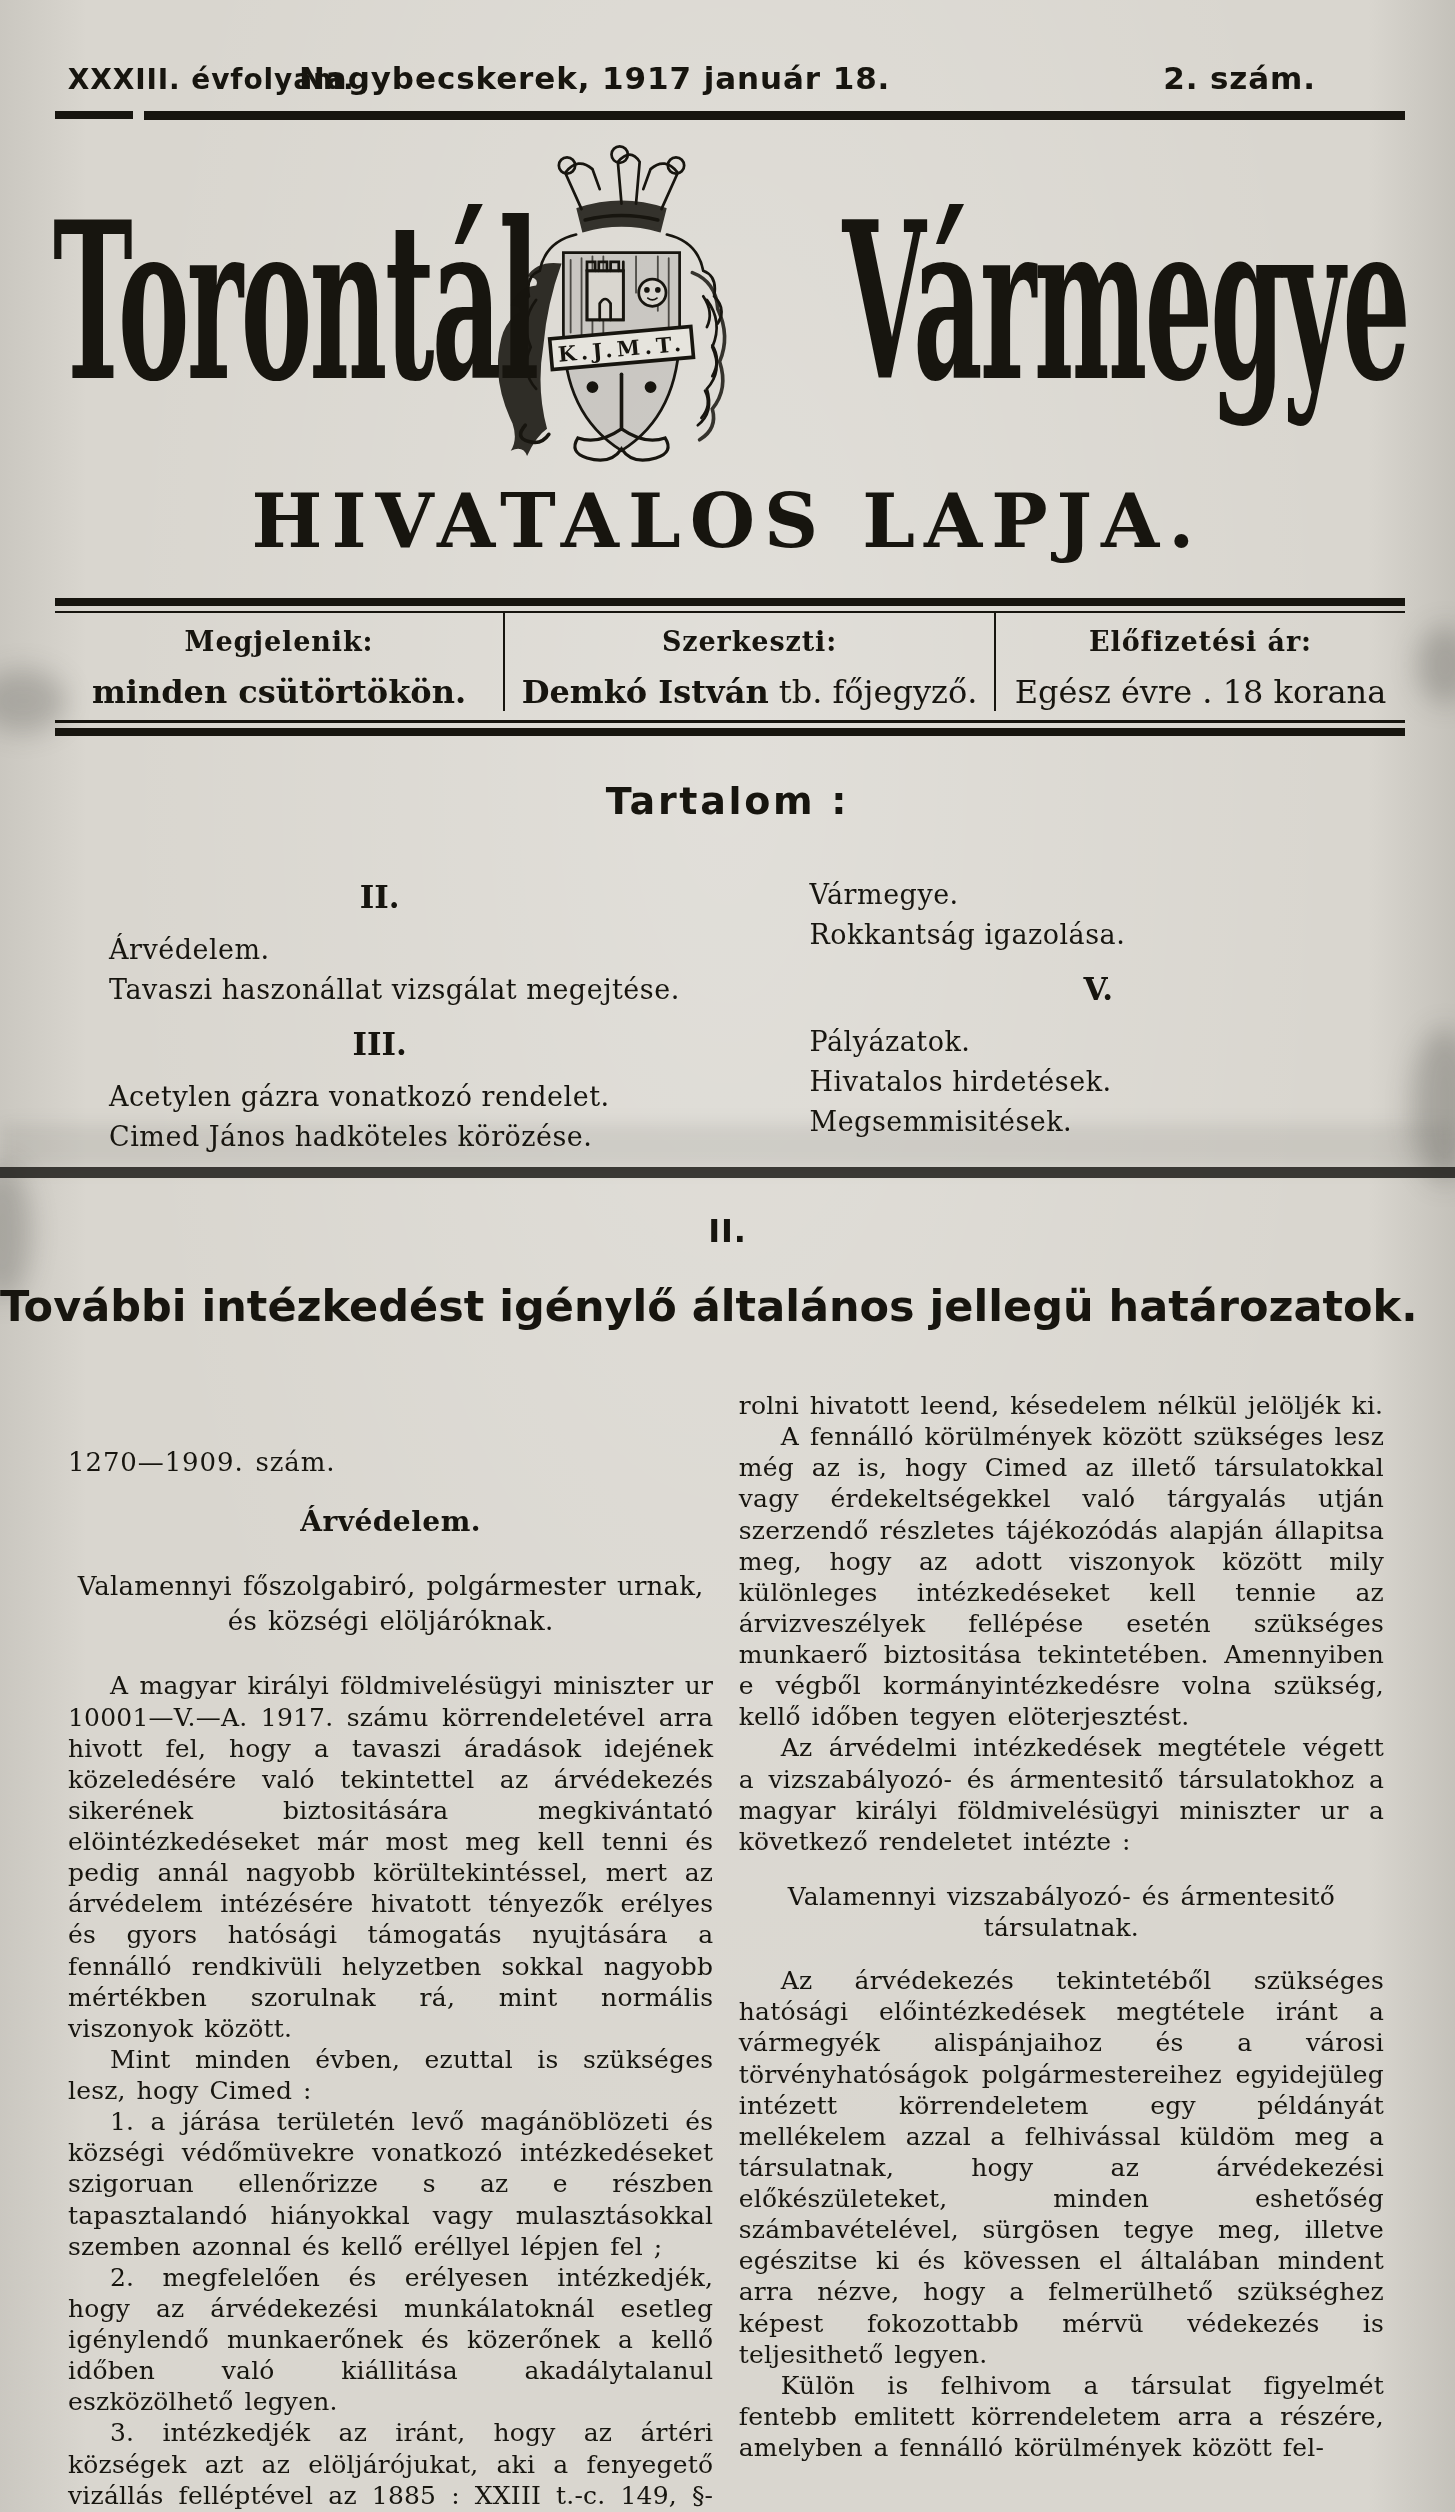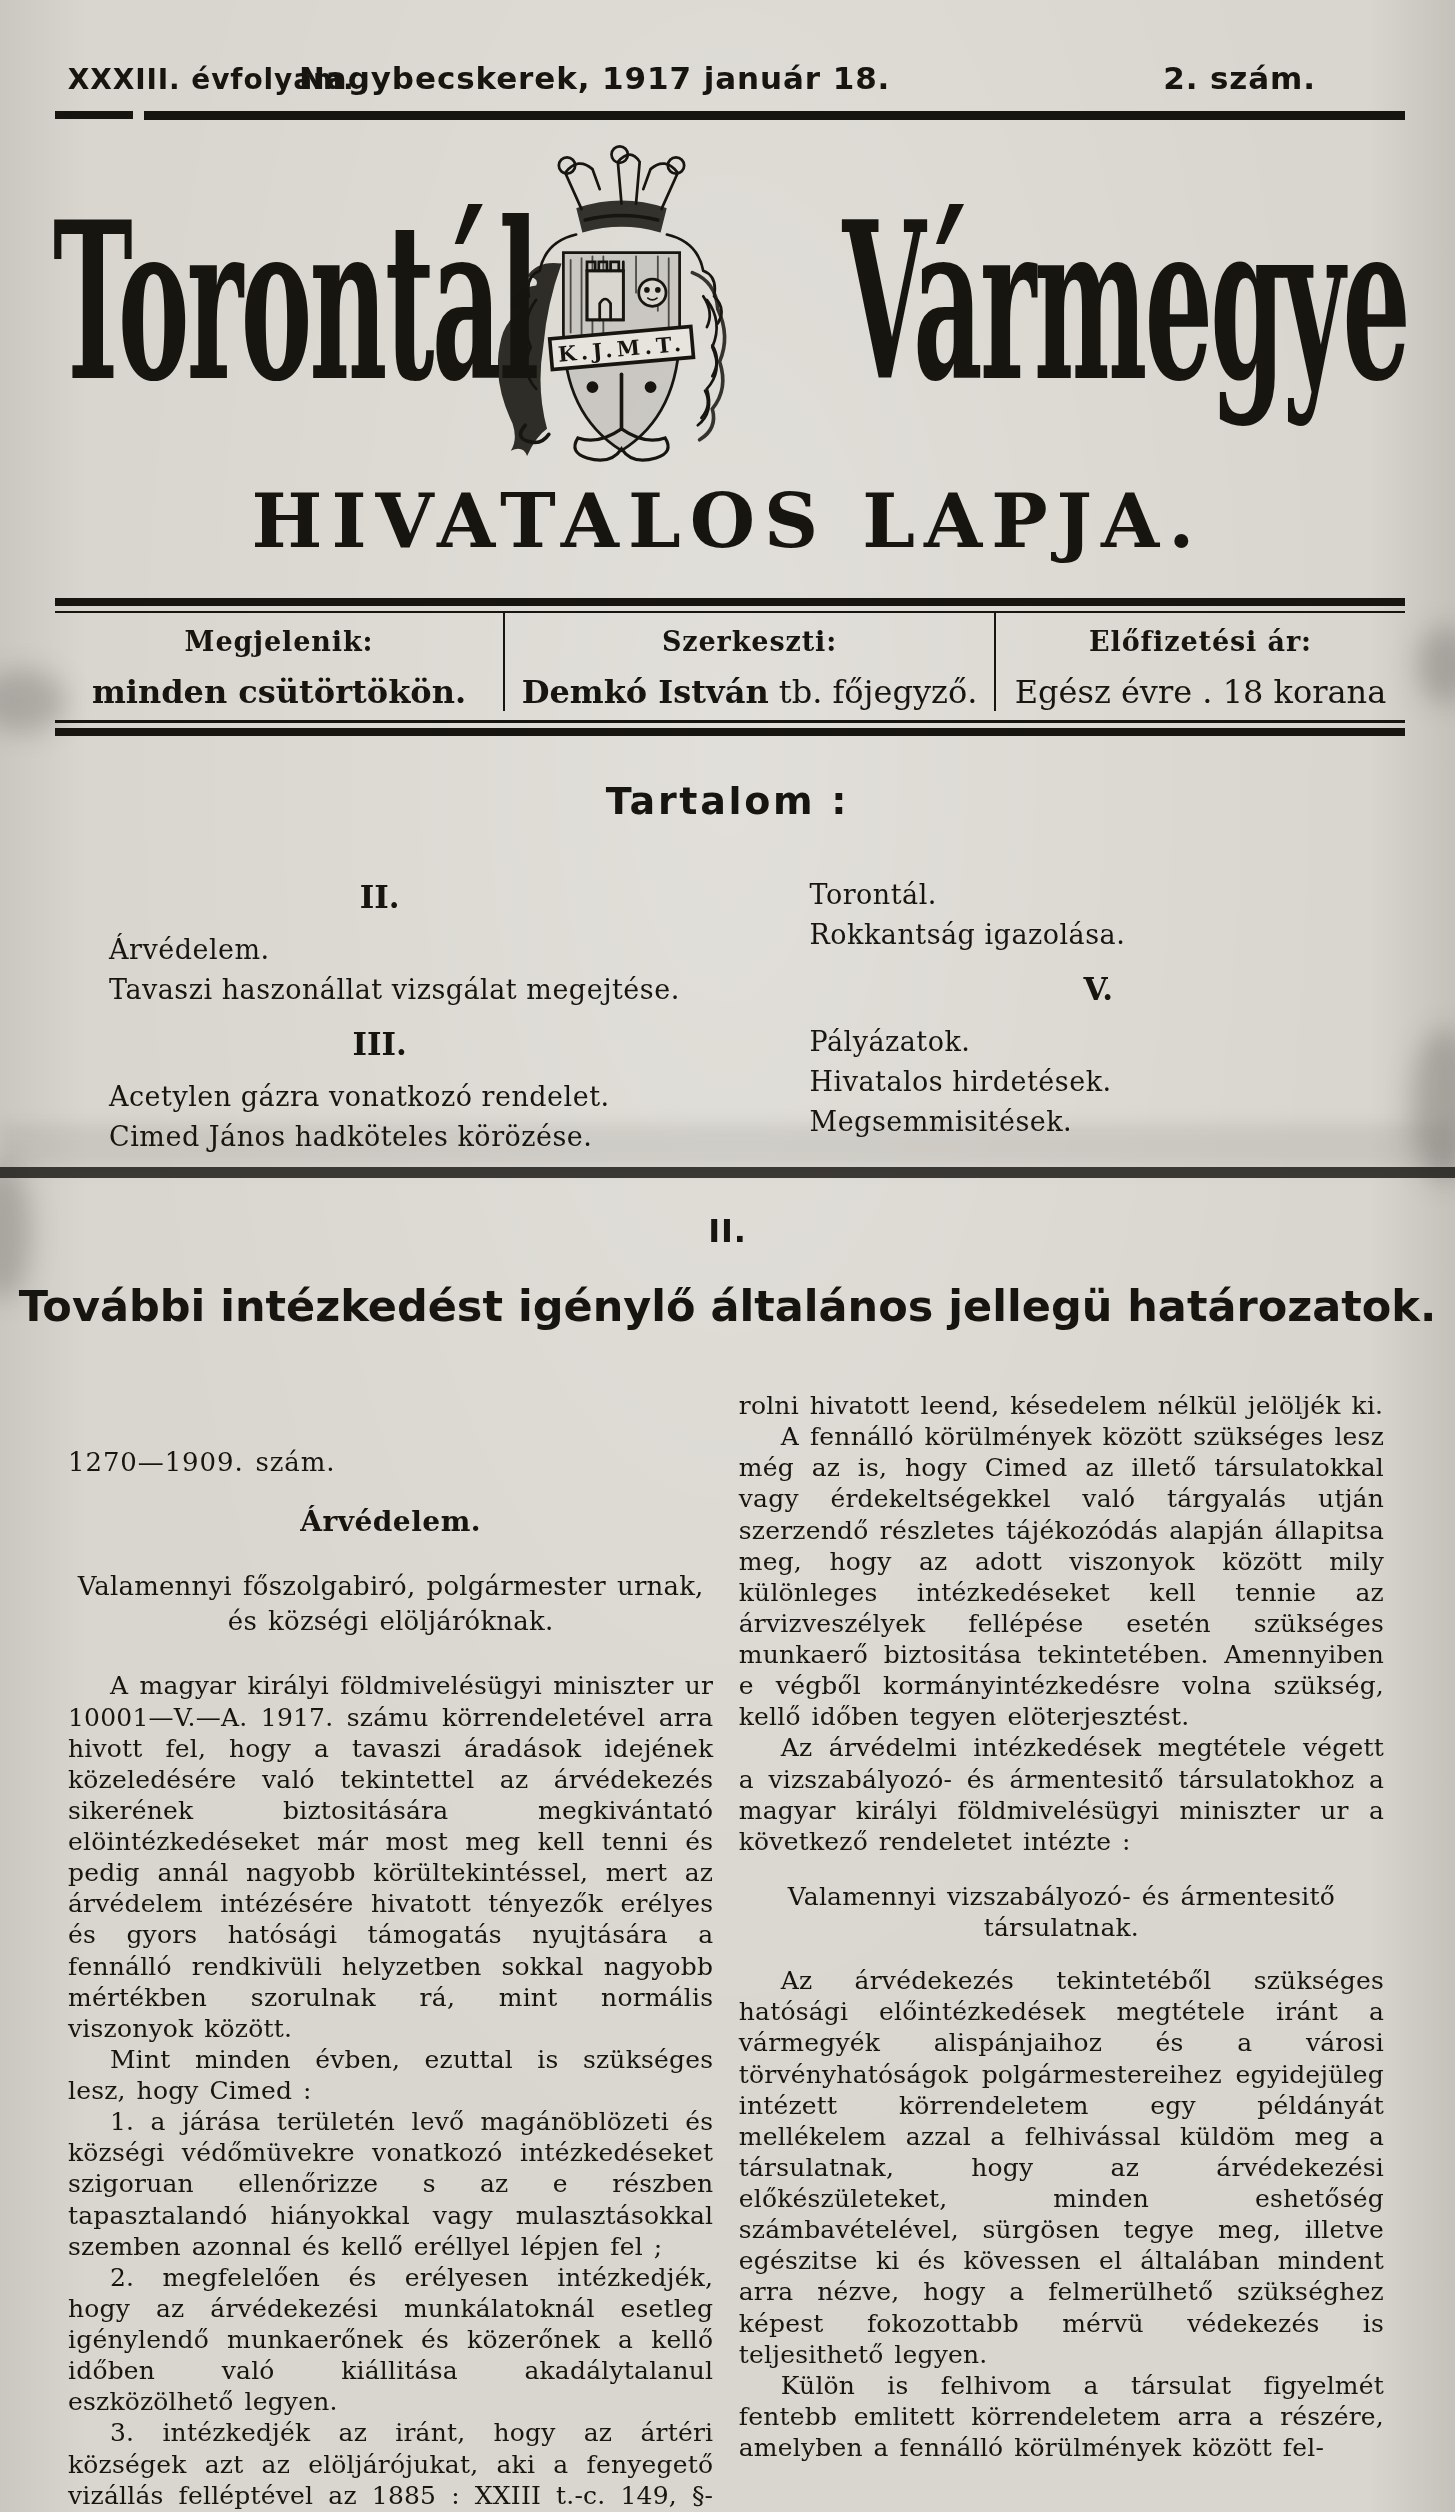--- a/index.html
+++ b/index.html
@@ -63,21 +63,21 @@
   .toc-col-left{padding-right:36px;}
   .toc-col-right{padding-left:82px;padding-top:12.7px;}
   .toc-roman{font-weight:bold;font-size:31px;text-align:center;margin:12.7px 0 9px;}
   .toc-col-left .toc-item{margin-left:41px;}
   .toc-item{letter-spacing:0.5px;}
 
   
   .mid-rule{position:absolute;top:1167px;left:0;right:0;height:11px;background:#23221f;opacity:.88;}
   .section-number{position:absolute;top:1212px;left:0;right:0;text-align:center;
     font-family:"DejaVu Sans","Liberation Sans",sans-serif;font-weight:bold;font-size:32px;letter-spacing:0.9px;}
-  .headline{position:absolute;top:1281px;left:0;right:0;text-align:center;
+  .headline{position:absolute;top:1281px;left:0;right:0;text-align:left;
     font-family:"DejaVu Sans","Liberation Sans",sans-serif;font-weight:bold;font-size:43px;letter-spacing:0px;}
 
   
   .columns{position:absolute;top:1390px;left:68px;right:71px;bottom:0;display:flex;gap:25.5px;}
   .col{width:50%;font-size:25px;line-height:1.245;text-align:justify;letter-spacing:0.2px;word-spacing:2.7px;}
   .col-left{padding-top:56px;}
   .ref-number{font-size:26px;margin-bottom:27px;letter-spacing:0.9px;}
   .article-title{text-align:center;font-weight:bold;font-size:28px;margin-bottom:29px;letter-spacing:0.5px;}
   .addressee{text-align:center;font-size:26px;line-height:1.35;margin-bottom:31px;}
   .para{text-indent:42px;}
@@ -188,21 +188,21 @@
   <div class="toc">
     <div class="toc-col toc-col-left">
       <div class="toc-roman">II.</div>
       <div class="toc-item">Árvédelem.</div>
       <div class="toc-item">Tavaszi haszonállat vizsgálat megejtése.</div>
       <div class="toc-roman">III.</div>
       <div class="toc-item">Acetylen gázra vonatkozó rendelet.</div>
       <div class="toc-item">Cimed János hadköteles körözése.</div>
     </div>
     <div class="toc-col toc-col-right">
-      <div class="toc-item">Torontál.</div>
+      <div class="toc-item">Vármegye.</div>
       <div class="toc-item">Rokkantság igazolása.</div>
       <div class="toc-roman">V.</div>
       <div class="toc-item">Pályázatok.</div>
       <div class="toc-item">Hivatalos hirdetések.</div>
       <div class="toc-item">Megsemmisitések.</div>
     </div>
   </div>
 
   <div class="mid-rule"></div>
   <div class="section-number">II.</div>

